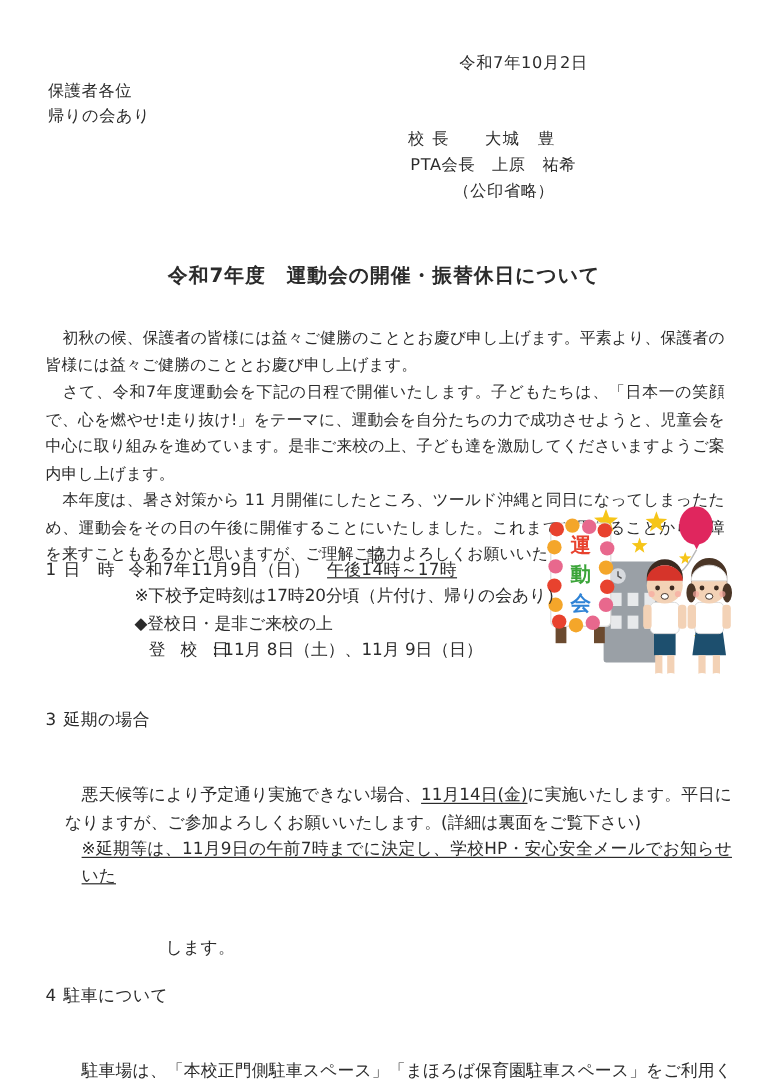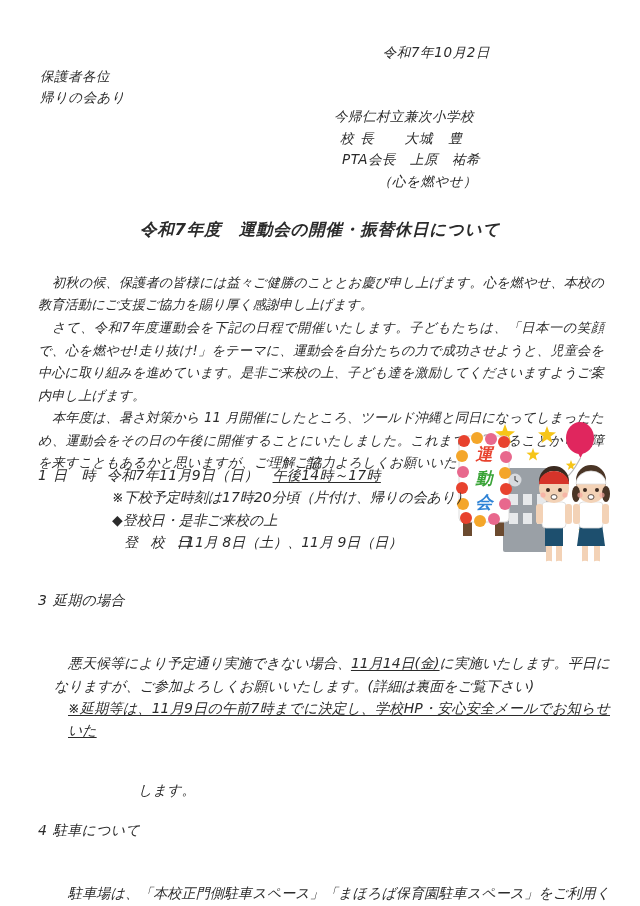--- a/index.html
+++ b/index.html
@@ -14,21 +14,20 @@
     font-family: "DejaVu Sans", "Liberation Sans", sans-serif;
     color: #2b2b2b;
     overflow: hidden;
   }
   .page {
     position: relative;
     width: 532px;
     height: 906px;
     box-sizing: border-box;
     padding: 0;
-    font-style: italic;
   }
 
   
   .date-line {
     position: absolute;
     top: 44px;
     right: 42px;
     font-size: 13.5px;
     letter-spacing: 0.6px;
     white-space: nowrap;
@@ -167,30 +166,29 @@
 <div class="page">
 
   <div class="date-line">令和7年10月2日</div>
 
   <div class="addressee">
     <div>保護者各位</div>
     <div>帰りの会あり</div>
   </div>
 
   <div class="sender">
-    <div class="s-school">今帰仁村立兼次小学校</div>
     <div class="s-principal">校 長　　大城　豊</div>
     <div class="s-pta">PTA会長　上原　祐希</div>
-    <div class="s-seal">（心を燃やせ）</div>
+    <div class="s-seal">（公印省略）</div>
   </div>
 
   <div class="doc-title">令和7年度　運動会の開催・振替休日について</div>
 
   <div class="body-area">
-    <p class="para">初秋の候、保護者の皆様には益々ご健勝のこととお慶び申し上げます。心を燃やせ、本校の教育活動にご支援ご協力を賜り厚く感謝申し上げます。</p>
+    <p class="para">初秋の候、保護者の皆様には益々ご健勝のこととお慶び申し上げます。平素より、保護者の皆様には益々ご健勝のこととお慶び申し上げます。</p>
     <p class="para">さて、令和7年度運動会を下記の日程で開催いたします。子どもたちは、「日本一の笑顔で、心を燃やせ!走り抜け!」をテーマに、運動会を自分たちの力で成功させようと、児童会を中心に取り組みを進めています。是非ご来校の上、子ども達を激励してくださいますようご案内申し上げます。</p>
     <p class="para">本年度は、暑さ対策から 11 月開催にしたところ、ツールド沖縄と同日になってしまったため、運動会をその日の午後に開催することにいたしました。これまでと異なることから支障を来すこともあるかと思いますが、ご理解ご協力よろしくお願いいたします。</p>
   </div>
 
   <div class="ki">記</div>
 
   <div class="illus">
     <svg viewBox="0 0 172 160" width="172" height="160" xmlns="http://www.w3.org/2000/svg">
 
       <g fill="#f6c518">

